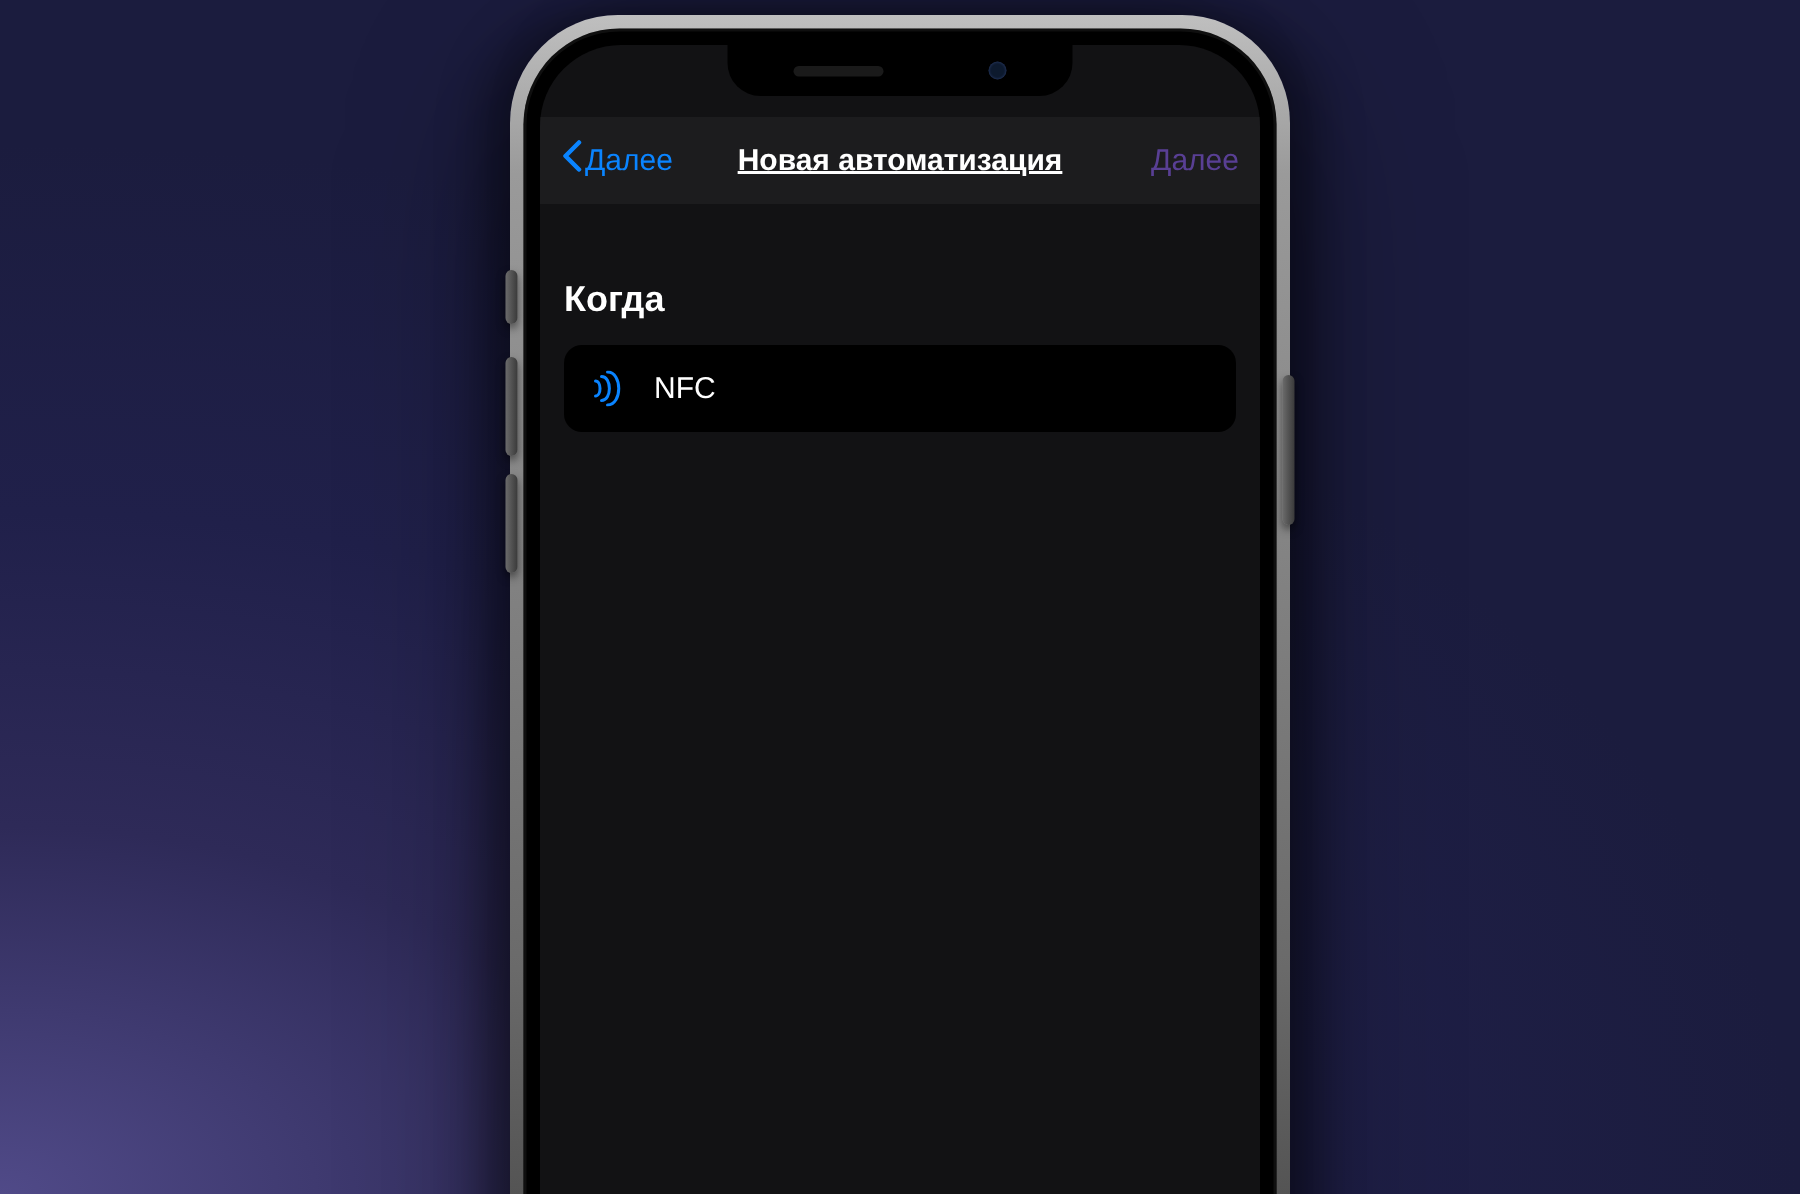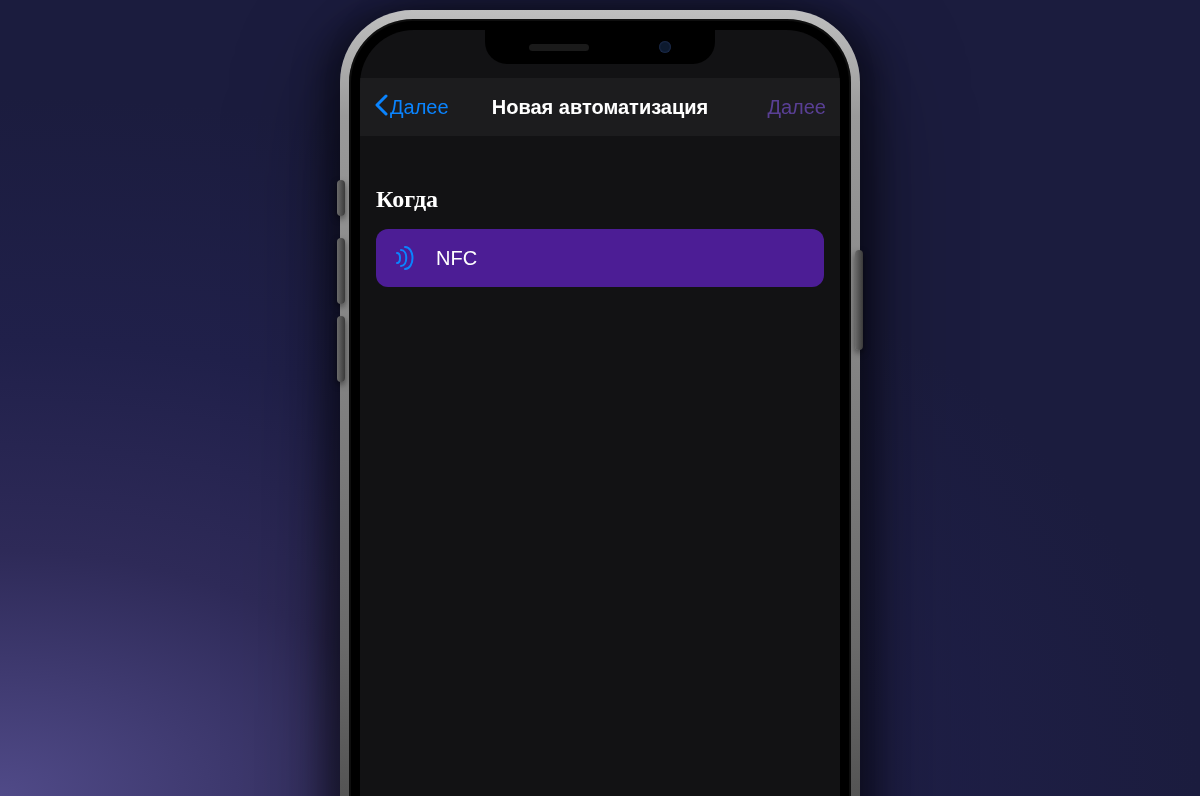--- a/index.html
+++ b/index.html
@@ -51,27 +51,27 @@
   .net-e{font-size:15px;font-weight:500;}
   .battery{width:30px;height:14px;border:1.6px solid #fff;border-radius:4px;position:relative;}
   .battery::after{content:"";position:absolute;right:-5px;top:3px;width:3px;height:6px;background:#fff;border-radius:0 2px 2px 0;}
   .battery-fill{position:absolute;left:1.5px;top:1.5px;bottom:1.5px;width:80%;background:#ffcc00;border-radius:2px;}
   
   .navbar{
     position:absolute;left:0;right:0;top:48px;height:58px;
     background:#1c1c1e;display:flex;align-items:center;justify-content:space-between;padding:0 14px;box-sizing:border-box;
   }
   .nav-back{display:flex;align-items:center;color:#0a84ff;font-size:20px;gap:2px;}
-  .nav-title{color:#fff;font-size:20px;font-weight:600;position:absolute;left:50%;transform:translateX(-50%);}
+  .nav-title{color:#fff;font-size:20px;font-weight:600;position:absolute;left:50%;transform:translateX(-50%);text-decoration:underline;}
   .nav-next{color:#8b5cf6;opacity:.55;font-size:20px;}
   
   .content{position:absolute;left:0;right:0;top:106px;bottom:0;padding:22px 16px 0;box-sizing:border-box;}
-  .section-title{color:#fff;font-size:24px;font-weight:700;margin:28px 0 16px;font-family:Liberation Serif, serif;}
+  .section-title{color:#fff;font-size:24px;font-weight:700;margin:28px 0 16px;}
   .cell{
-    background:#4c1d95;border-radius:12px;height:58px;display:flex;align-items:center;padding:0 18px;box-sizing:border-box;margin-bottom:34px;
+    background:#000000;border-radius:12px;height:58px;display:flex;align-items:center;padding:0 18px;box-sizing:border-box;margin-bottom:34px;
   }
   .cell-icon{color:#0a84ff;margin-right:18px;display:flex;}
   .cell-label{color:#fff;font-size:20px;}
   .cell-right{margin-left:auto;color:#0a84ff;font-size:20px;}
   .chevron-back{display:inline-block;}
 </style>
 </head>
 <body>
 
 <div class="backdrop"></div>

